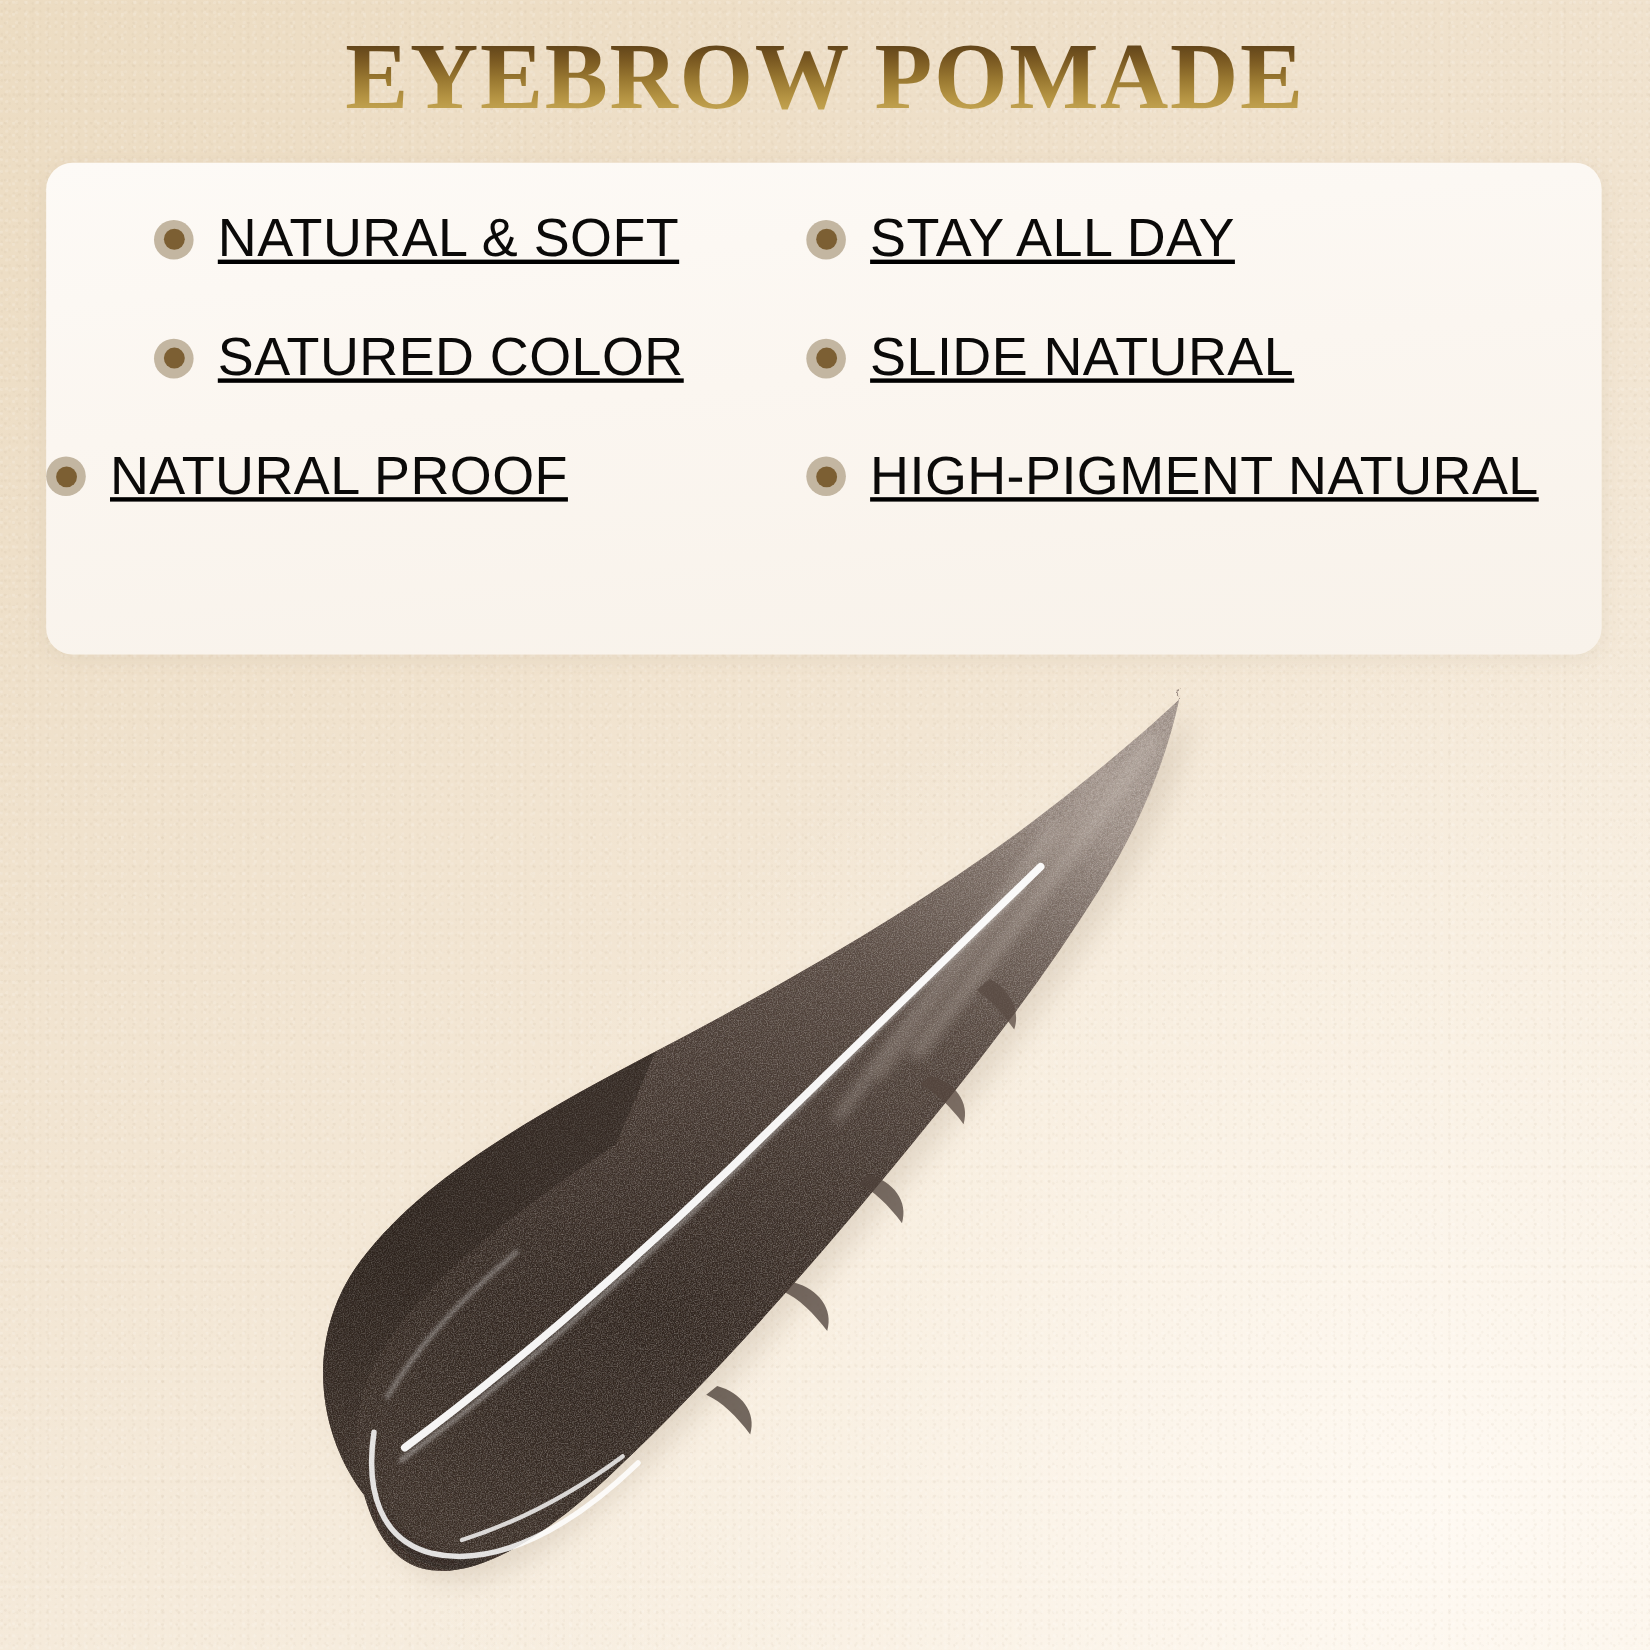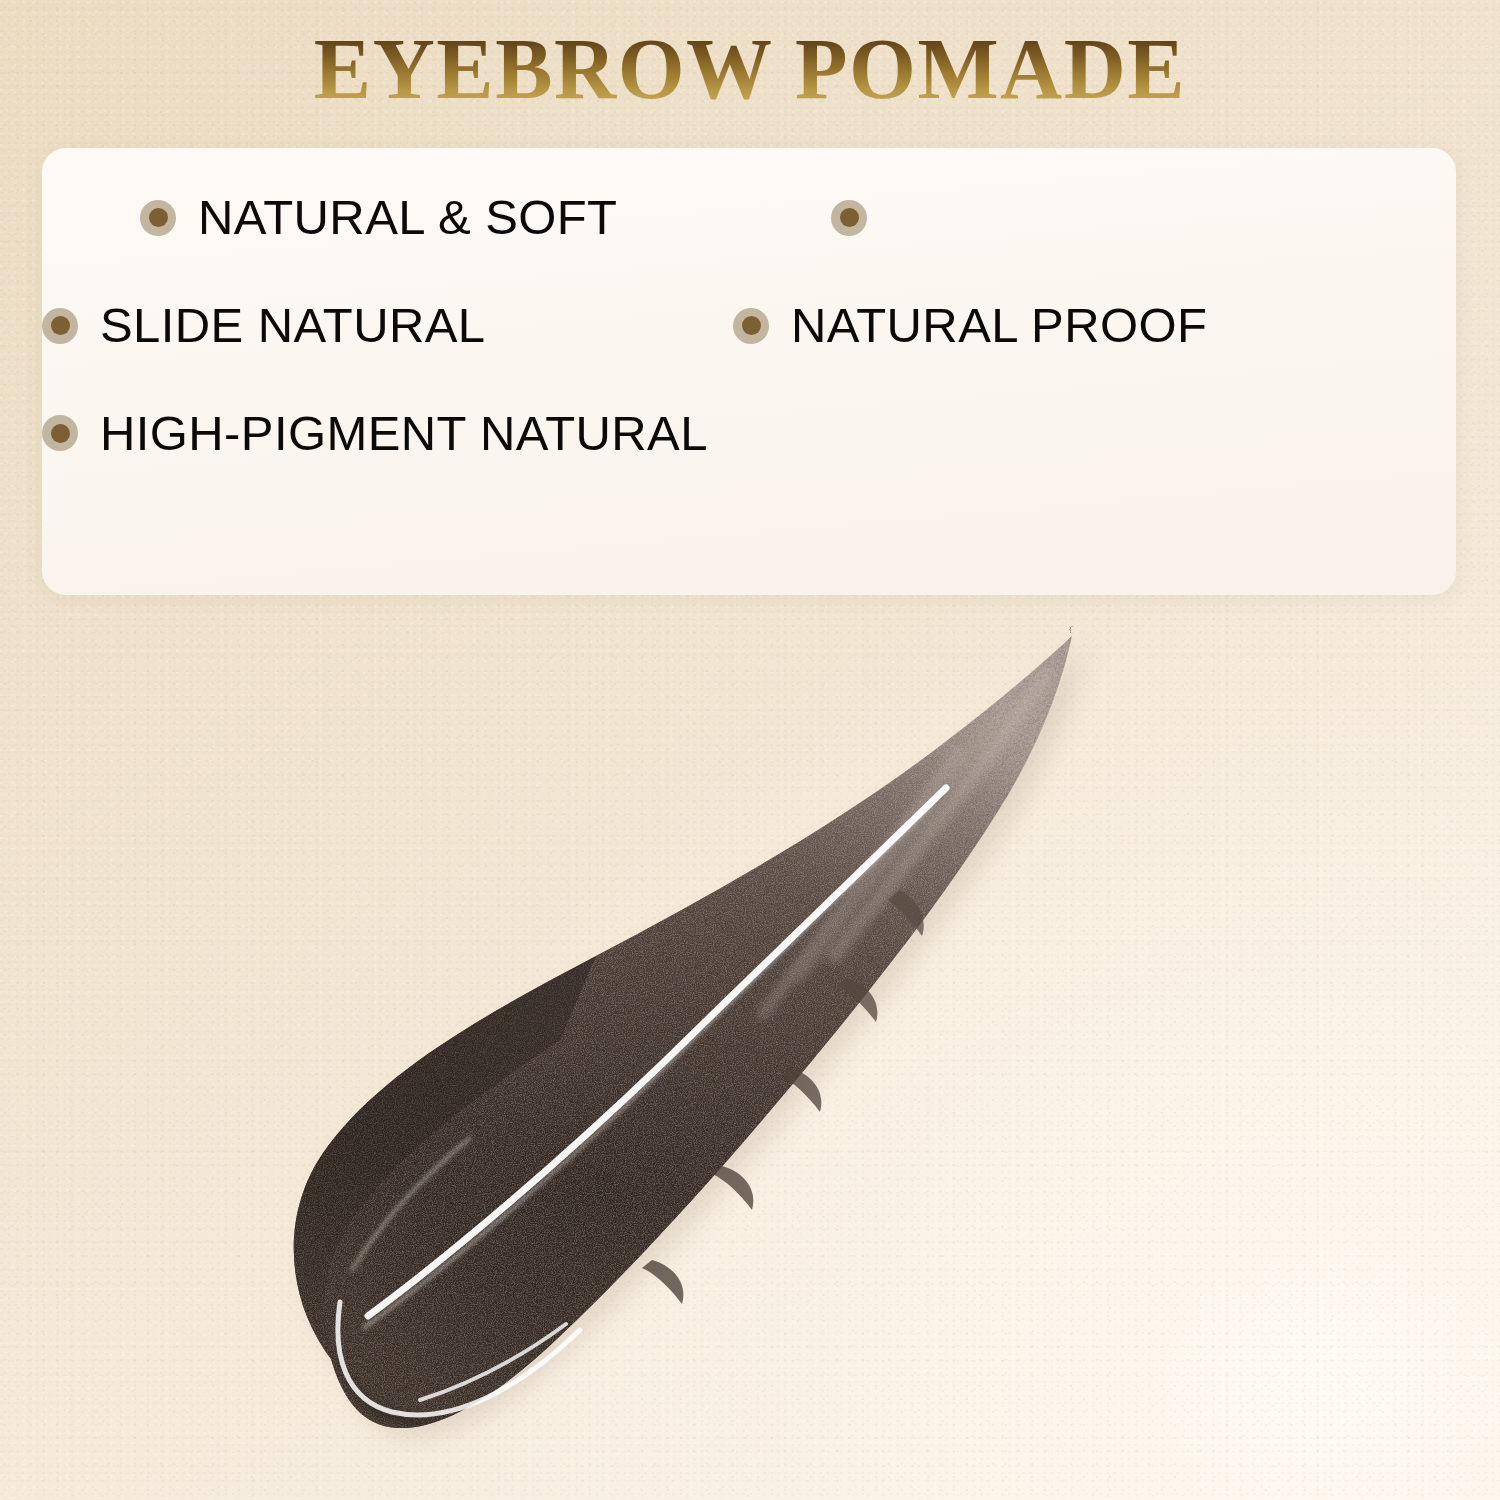--- a/index.html
+++ b/index.html
@@ -79,20 +79,21 @@
   }
 
   #feature-grid {
     position: absolute;
     inset: 0;
     display: grid;
     grid-template-columns: 691px 723px;
     grid-template-rows: repeat(4, 1fr);
     padding: 16px 0 0 0;
     box-sizing: border-box;
+    text-decoration: underline;
   }
 
   .feature-item {
     display: flex;
     align-items: center;
     gap: 22px;
   }
   .feature-item.col-left  { padding-left: 98px; }
   .feature-item.col-right { padding-left: 0px; }
 
@@ -151,23 +152,28 @@
 
   <div id="title">EYEBROW POMADE</div>
 
   <div id="feature-card">
     <div id="feature-grid">
 
       <div class="feature-item col-left">
         <span class="bullet"></span>
         <span class="feature-label">NATURAL &amp; SOFT</span>
       </div>
+      <div class="feature-item col-right">
+        <span class="bullet"></span>
+        <span class="feature-label">STAY ALL DAY</span>
+      </div>
 
       <div class="feature-item col-left">
         <span class="bullet"></span>
+        <span class="feature-label">SATURED COLOR</span>
       </div>
       <div class="feature-item col-right">
         <span class="bullet"></span>
         <span class="feature-label">SLIDE NATURAL</span>
       </div>
 
       <div class="feature-item col-right">
         <span class="bullet"></span>
         <span class="feature-label">NATURAL PROOF</span>
       </div>

